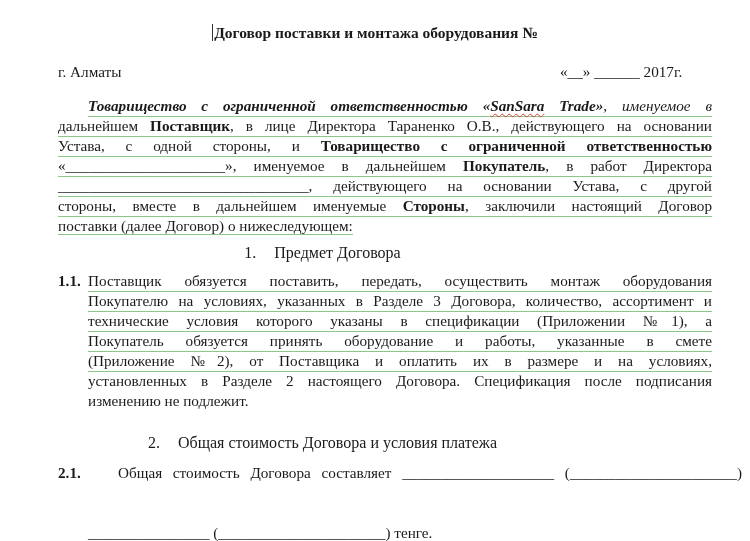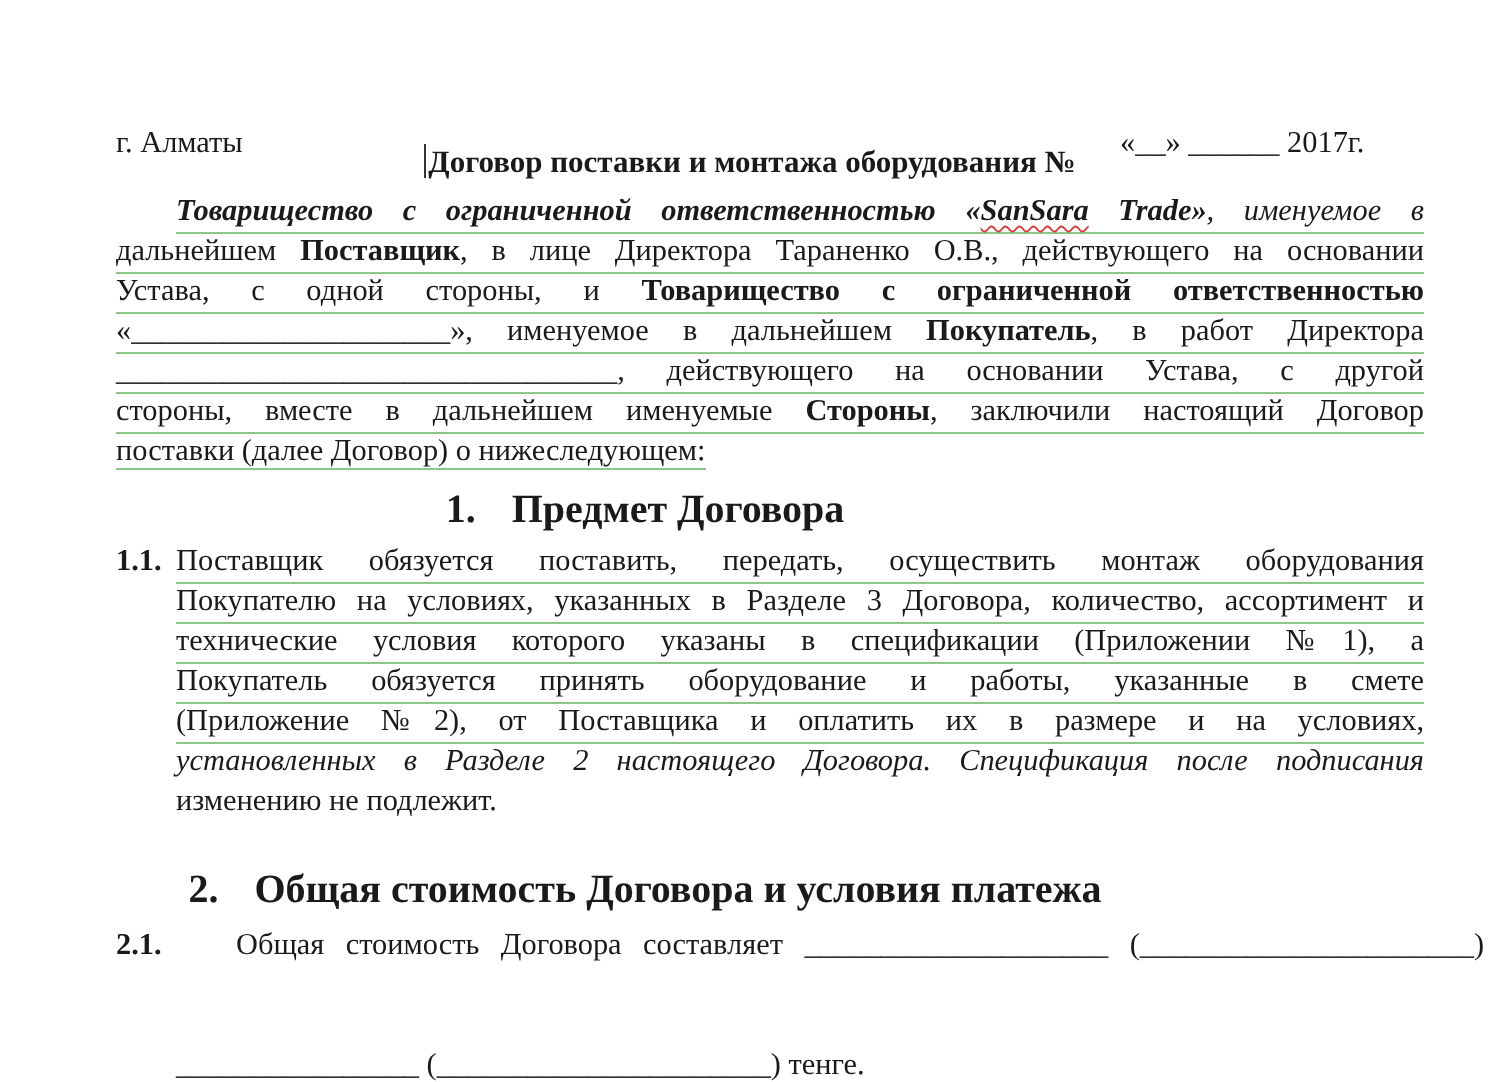--- a/index.html
+++ b/index.html
@@ -1,31 +1,31 @@
 <!DOCTYPE html>
 <html><head>
 <meta charset="utf-8">
 <style>
   html, body { margin:0; padding:0; background:#ffffff; }
   body { width:750px; height:541px; overflow:hidden; position:relative;
          font-family:"Liberation Serif", "DejaVu Serif", serif; color:#1a1a1a; font-size:15.2px; }
   .page { position:absolute; left:0; top:0; width:750px; height:541px; }
-  .title { position:absolute; top:24px; left:0; width:750px; text-align:center; font-weight:bold; font-size:15.5px;margin-top:48px; }
+  .title { position:absolute; top:24px; left:0; width:750px; text-align:center; font-weight:bold; font-size:15.5px; }
   .cursor { display:inline-block; width:1px; height:17px; background:#333; vertical-align:-3px; margin-right:1px; }
   .city { position:absolute; left:58px; top:63px; }
   .date { position:absolute; left:560px; top:63px; }
   .line { position:absolute; left:58px; width:654px; white-space:nowrap; line-height:20px; height:20px;
           text-align:justify; text-align-last:justify; }
   .line.last { text-align-last:left; }
   .ind { left:88px; width:624px;font-style:italic; }
   .g { border-bottom:1.6px solid #8cc78a; }
   .b { font-weight:bold; }
   .sp { text-decoration:underline wavy #d04040; text-decoration-thickness:1px; text-underline-offset:2px; }
   .num { position:absolute; left:58px; font-weight:bold; line-height:20px; }
-  .heading { position:absolute; left:0; width:645px; text-align:center; font-weight:bold; font-size:20px; }
+  .heading { position:absolute; left:0; width:645px; text-align:center; font-weight:normal; font-size:16px; }
   .heading .n { display:inline-block; margin-right:18px; }
 </style>
 </head>
 <body>
 
 <div class="page">
 
   <div class="title">
     <span class="cursor"></span><span>Договор поставки и монтажа оборудования №</span>
   </div>
@@ -58,21 +58,21 @@
   <div class="heading" style="top:244px;">
     <span class="n">1.</span><span>Предмет Договора</span>
   </div>
 
   <div class="num" style="top:271px;">1.1.</div>
   <div class="line g" style="top:271px; left:88px; width:624px;">Поставщик обязуется поставить, передать, осуществить монтаж оборудования</div>
   <div class="line g" style="top:291px; left:88px; width:624px;">Покупателю на условиях, указанных в Разделе 3 Договора, количество, ассортимент и</div>
   <div class="line g" style="top:311px; left:88px; width:624px;">технические условия которого указаны в спецификации (Приложении №1), а</div>
   <div class="line g" style="top:331px; left:88px; width:624px;">Покупатель обязуется принять оборудование и работы, указанные в смете</div>
   <div class="line g" style="top:351px; left:88px; width:624px;">(Приложение №2), от Поставщика и оплатить их в размере и на условиях,</div>
-  <div class="line" style="top:371px; left:88px; width:624px;font-style:italic;">установленных в Разделе 2 настоящего Договора. Спецификация после подписания</div>
+  <div class="line" style="top:371px; left:88px; width:624px;">установленных в Разделе 2 настоящего Договора. Спецификация после подписания</div>
   <div class="line last" style="top:391px; left:88px; width:624px;">изменению не подлежит.</div>
 
   <div class="heading" style="top:434px;">
     <span class="n">2.</span><span>Общая стоимость Договора и условия платежа</span>
   </div>
 
   <div class="num" style="top:463px;">2.1.</div>
   <div class="line" style="top:463px; left:88px; width:624px;margin-left:30px;">Общая стоимость Договора составляет ____________________ (______________________)</div>
   <div class="line last" style="top:523px; left:88px; width:624px;">________________ (______________________) тенге.</div>
 

